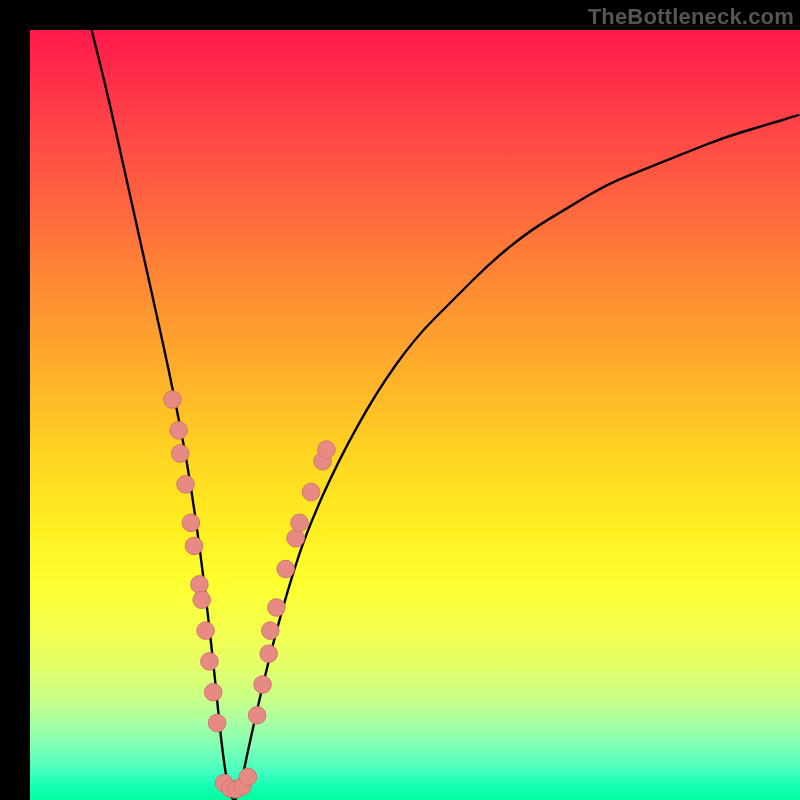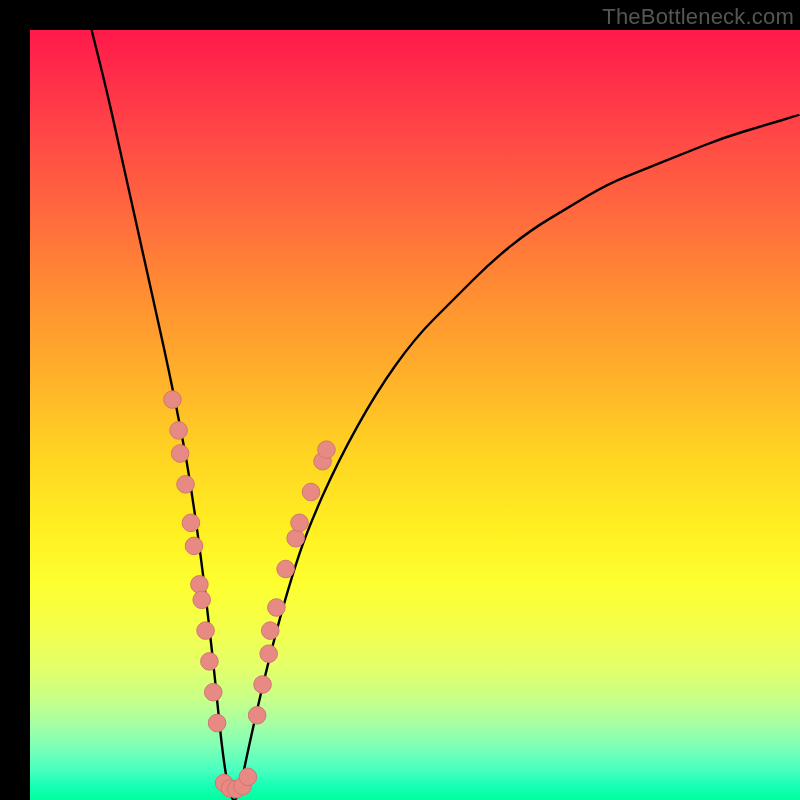--- a/index.html
+++ b/index.html
@@ -58,21 +58,21 @@
     width: 770px;
     height: 770px;
   }
   .watermark {
     position: absolute;
     top: 4px;
     right: 6px;
     color: #555;
     font-size: 22px;
     letter-spacing: 0.2px;
-    font-weight: 400;
+    font-weight: 700;
     user-select: none;
   }
 </style>
 </head>
 <body>
 
 <div class="frame">
   <div class="plot-area">
     <div class="gradient"></div>
     <svg class="curve" viewBox="0 0 770 770" preserveAspectRatio="none">

